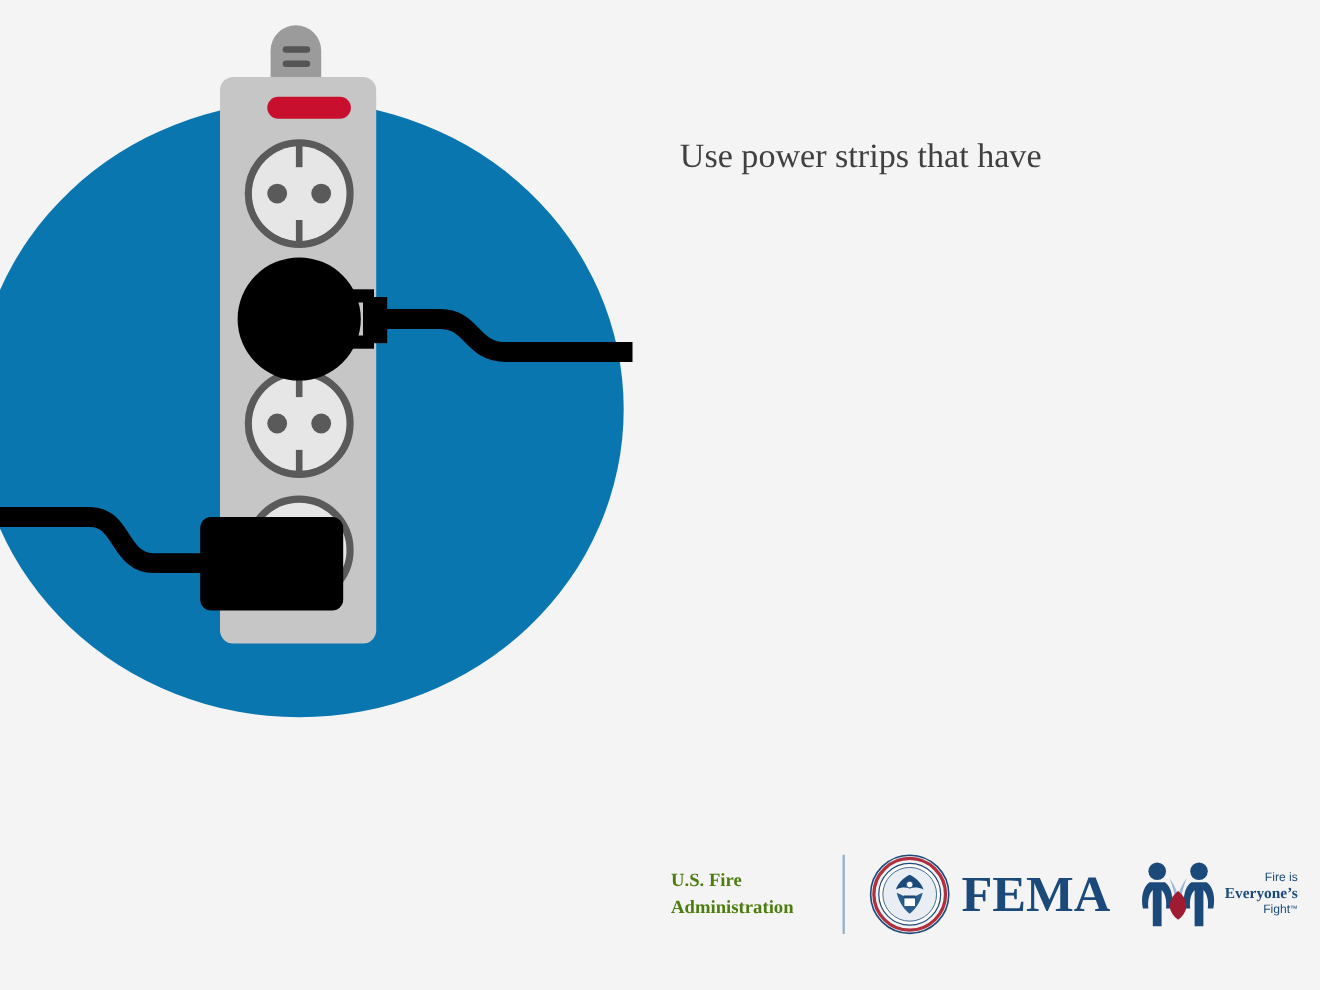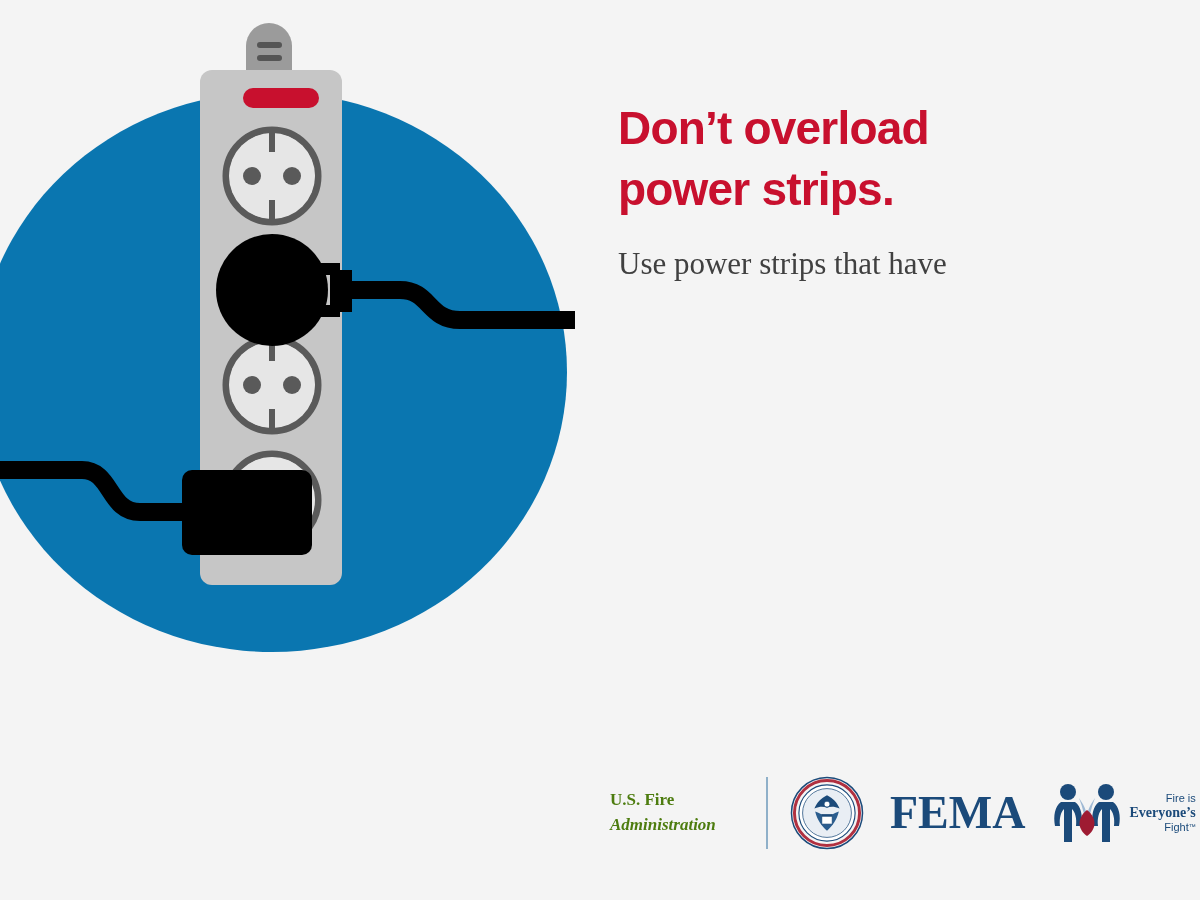--- a/index.html
+++ b/index.html
@@ -74,37 +74,37 @@
   }
   #usfa-lockup {
     font-family: "Liberation Serif", serif;
     color: #4d7c0f;
     font-size: 17px;
     line-height: 1.45;
     width: 142px;
     flex: none;
   }
   #usfa-lockup .usfa-line1 { display: block; font-weight: bold; font-style: normal; }
-  #usfa-lockup .usfa-line2 { display: block; font-style: italic; font-weight: bold; }
+  #usfa-lockup .usfa-line2 { display: block; font-weight: bold; }
   #footer-divider {
     width: 2px;
     height: 72px;
     background: #8fb0c9;
     margin: 0 22px 0 14px;
     flex: none;
   }
   #dhs-seal { flex: none; width: 74px; height: 74px; }
   #fema-wordmark {
     flex: none;
     font-family: "Liberation Serif", serif;
     font-weight: bold;
     font-size: 46px;
     color: #1b4a7a;
     letter-spacing: 0px;
-    margin-left: 26px;
+    margin-left: 10px;
     line-height: 1;
   }
   #fief-lockup {
     flex: none;
     display: flex;
     align-items: center;
     margin-left: 26px;
     text-align: right;
   }
   #fief-mark { width: 72px; height: 66px; flex: none; }
@@ -174,24 +174,20 @@
       <rect x="330" y="270" width="22" height="42" fill="#000000"></rect>
       <circle cx="272" cy="290" r="56" fill="#000000"></circle>
     </g>
 
     <path d="M0 470 H82 C112 470 108 512 140 512 H200" fill="none" stroke="#000000" stroke-width="18" stroke-linecap="butt"></path>
 
     <rect x="182" y="470" width="130" height="85" rx="10" fill="#000000"></rect>
   </svg>
 
   <div id="copy">
-    <h1 id="headline">
-      <span class="hl-line">Don’t overload</span>
-      <span class="hl-line">power strips.</span>
-    </h1>
     <p id="subhead">
       <span class="sub-line">Use power strips that have</span>
     </p>
   </div>
 
   <div id="footer">
 
     <div id="usfa-lockup">
       <span class="usfa-line1">U.S. Fire</span>
       <span class="usfa-line2">Administration</span>

